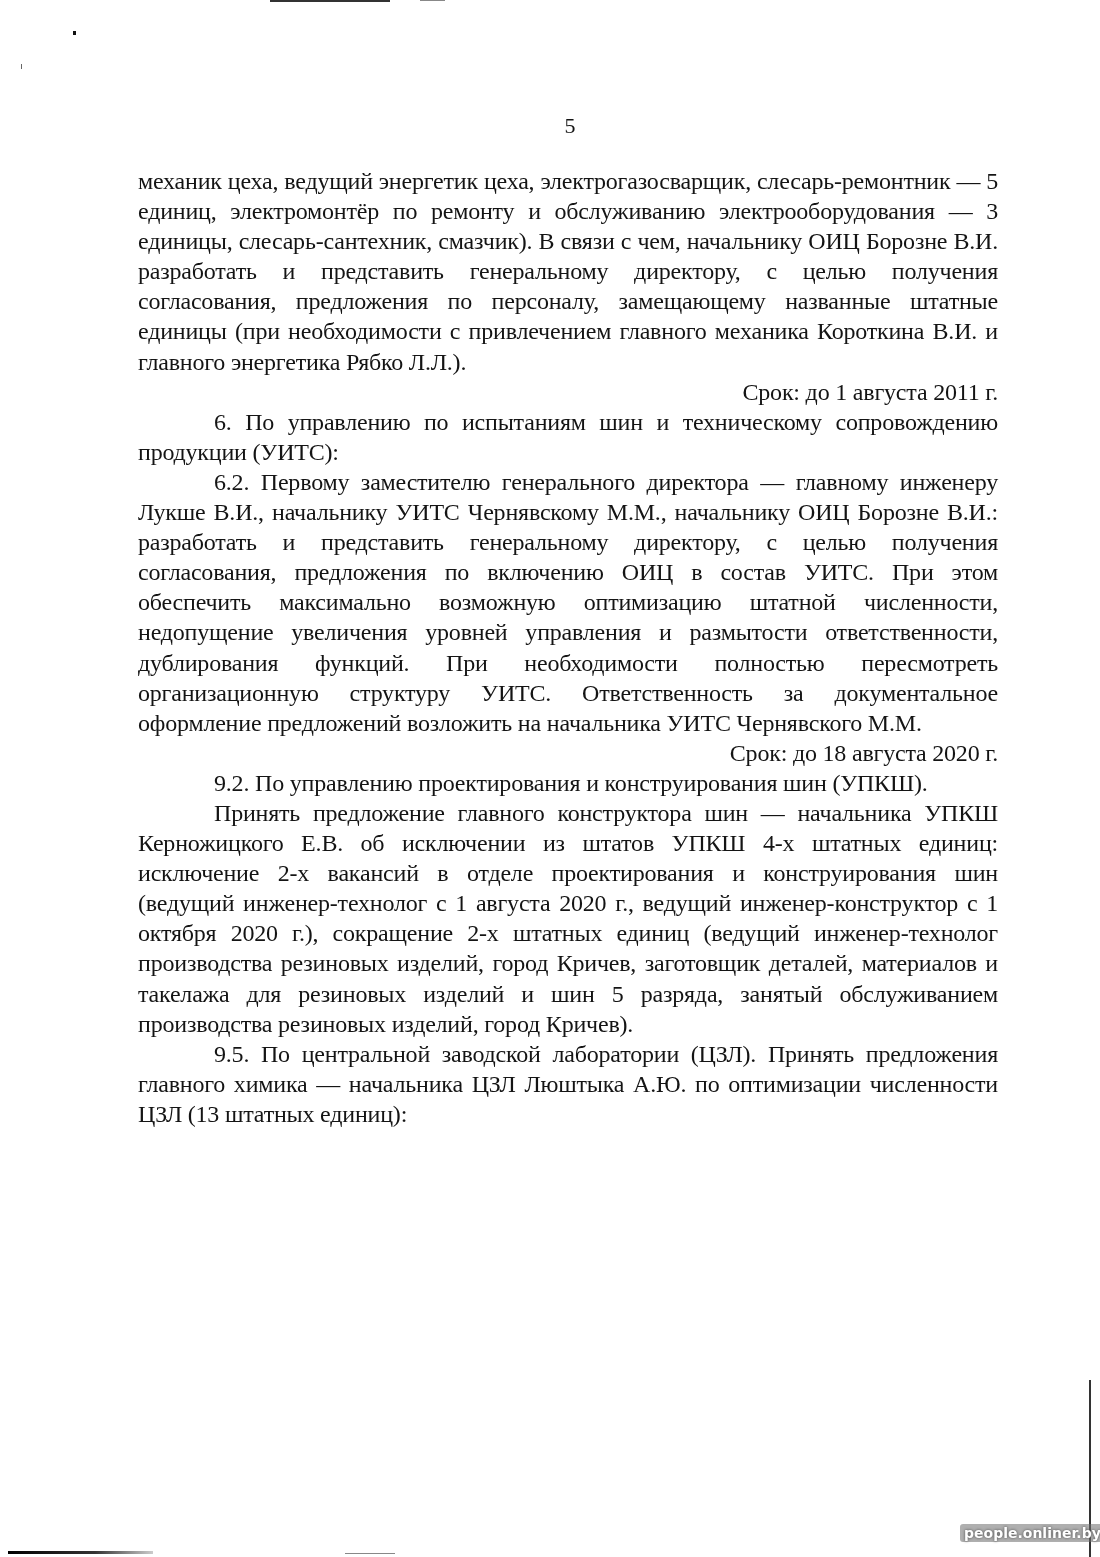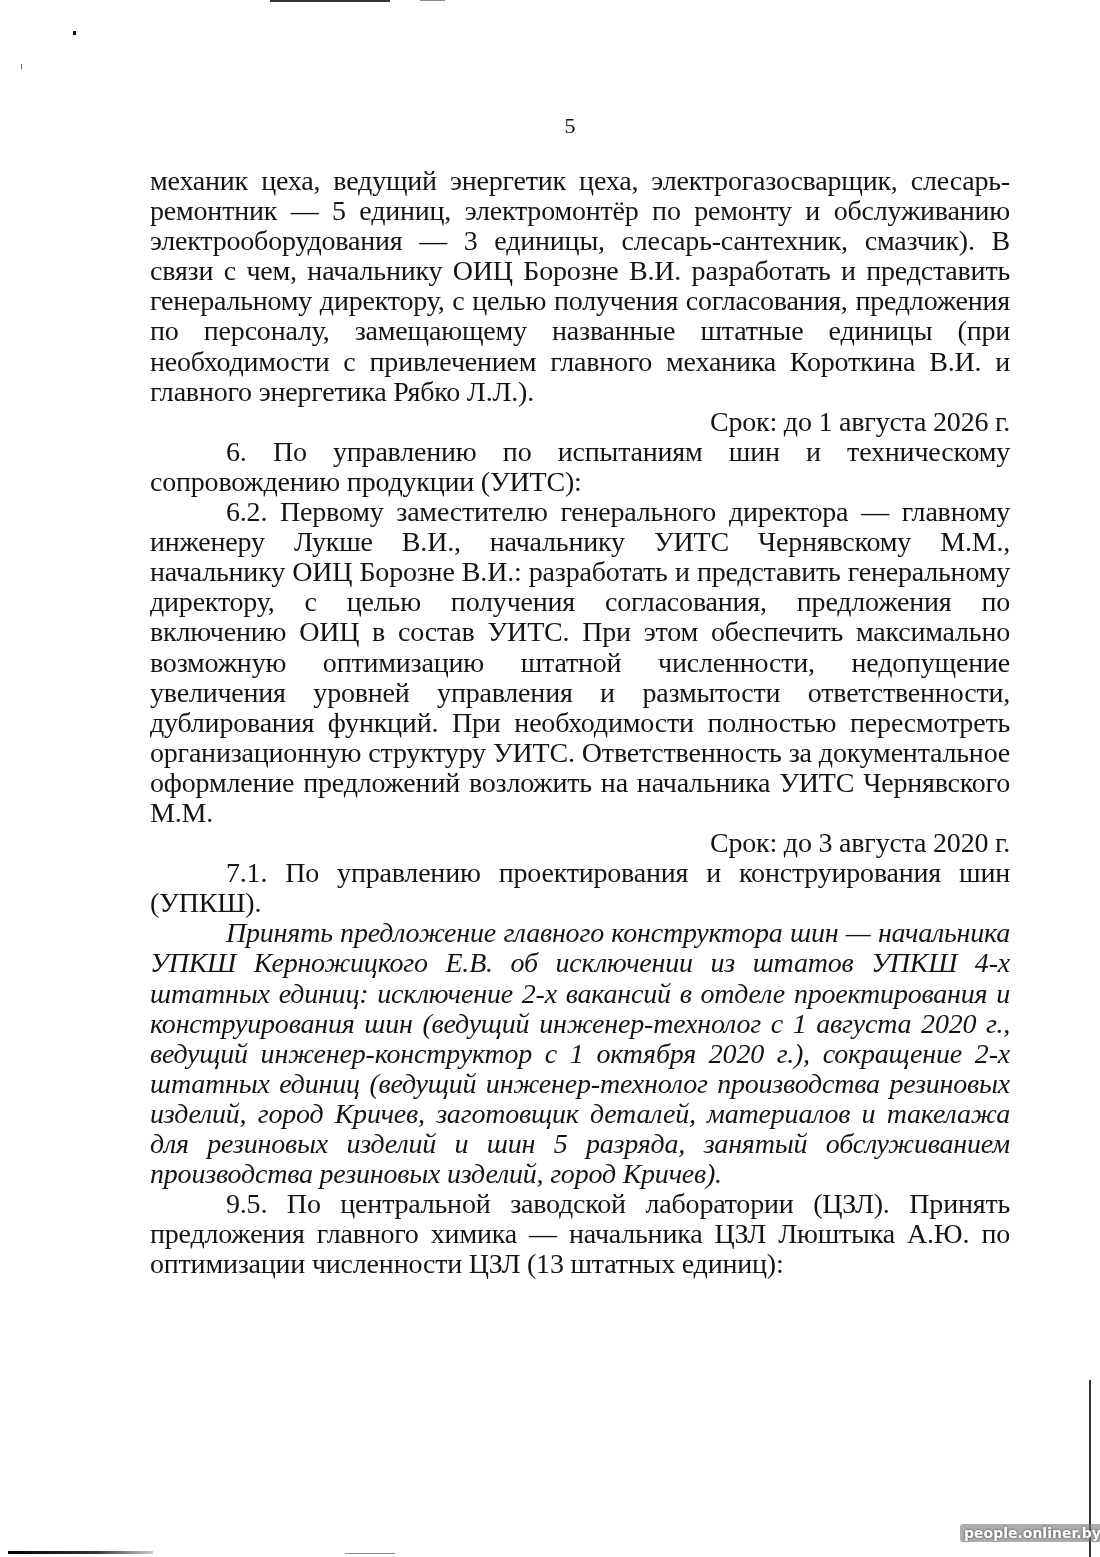--- a/index.html
+++ b/index.html
@@ -31,27 +31,27 @@
   }
   .bottom-edge2 {
     position: absolute; left: 345px; top: 1553px; width: 50px; height: 1px;
     background: #888;
   }
   .page-number {
     position: absolute; top: 113px; left: 0; width: 1140px;
     text-align: center; font-size: 22px;
   }
   .content {
-    position: absolute; left: 150px; top: 166px; width: 860px;
-    font-size: 28px; line-height: 30.1px;
+    position: absolute; left: 138px; top: 166px; width: 860px;
+    font-size: 24px; line-height: 30.1px;
     letter-spacing: -0.2px;
   }
   .p { margin: 0; text-align: justify; }
   .indent { text-indent: 76px; }
-  .indent-wide { text-indent: 76px; font-style: italic; }
+  .indent-wide { text-indent: 76px; }
   .deadline { text-align: right; margin: 0; }
   .watermark {
     position: absolute; left: 960px; top: 1524px;
     font-family: "DejaVu Sans", sans-serif; font-weight: bold;
     font-size: 14px; color: #ffffff;
     background: rgba(110,110,110,0.55);
     padding: 1px 4px; border-radius: 3px;
     text-shadow: 0 0 3px #444;
   }
 </style>
@@ -60,25 +60,25 @@
 
 <div class="scan-top-line"></div>
 <div class="scan-top-line2"></div>
 <div class="speck1"></div>
 <div class="speck2"></div>
 
 <div class="page-number">5</div>
 
 <div class="content">
   <p class="p">механик цеха, ведущий энергетик цеха, электрогазосварщик, слесарь-ремонтник — 5 единиц, электромонтёр по ремонту и обслуживанию электрооборудования — 3 единицы, слесарь-сантехник, смазчик). В связи с чем, начальнику ОИЦ Борозне В.И. разработать и представить генеральному директору, с целью получения согласования, предложения по персоналу, замещающему названные штатные единицы (при необходимости с привлечением главного механика Короткина В.И. и главного энергетика Рябко Л.Л.).</p>
-  <p class="deadline">Срок: до 1 августа 2026 г.</p>
+  <p class="deadline">Срок: до 1 августа 2011 г.</p>
   <p class="p indent">6. По управлению по испытаниям шин и техническому сопровождению продукции (УИТС):</p>
   <p class="p indent">6.2. Первому заместителю генерального директора — главному инженеру Лукше В.И., начальнику УИТС Чернявскому М.М., начальнику ОИЦ Борозне В.И.: разработать и представить генеральному директору, с целью получения согласования, предложения по включению ОИЦ в состав УИТС. При этом обеспечить максимально возможную оптимизацию штатной численности, недопущение увеличения уровней управления и размытости ответственности, дублирования функций. При необходимости полностью пересмотреть организационную структуру УИТС. Ответственность за документальное оформление предложений возложить на начальника УИТС Чернявского М.М.</p>
-  <p class="deadline">Срок: до 3 августа 2020 г.</p>
-  <p class="p indent">7.1. По управлению проектирования и конструирования шин (УПКШ).</p>
+  <p class="deadline">Срок: до 18 августа 2020 г.</p>
+  <p class="p indent">9.2. По управлению проектирования и конструирования шин (УПКШ).</p>
   <p class="p indent-wide">Принять предложение главного конструктора шин — начальника УПКШ Керножицкого Е.В. об исключении из штатов УПКШ 4-х штатных единиц: исключение 2-х вакансий в отделе проектирования и конструирования шин (ведущий инженер-технолог с 1 августа 2020 г., ведущий инженер-конструктор с 1 октября 2020 г.), сокращение 2-х штатных единиц (ведущий инженер-технолог производства резиновых изделий, город Кричев, заготовщик деталей, материалов и такелажа для резиновых изделий и шин 5 разряда, занятый обслуживанием производства резиновых изделий, город Кричев).</p>
   <p class="p indent">9.5. По центральной заводской лаборатории (ЦЗЛ). Принять предложения главного химика — начальника ЦЗЛ Люштыка А.Ю. по оптимизации численности ЦЗЛ (13 штатных единиц):</p>
 </div>
 
 <div class="right-edge"></div>
 <div class="bottom-edge"></div>
 <div class="bottom-edge2"></div>
 
 <div class="watermark">people.onliner.by</div>
 

